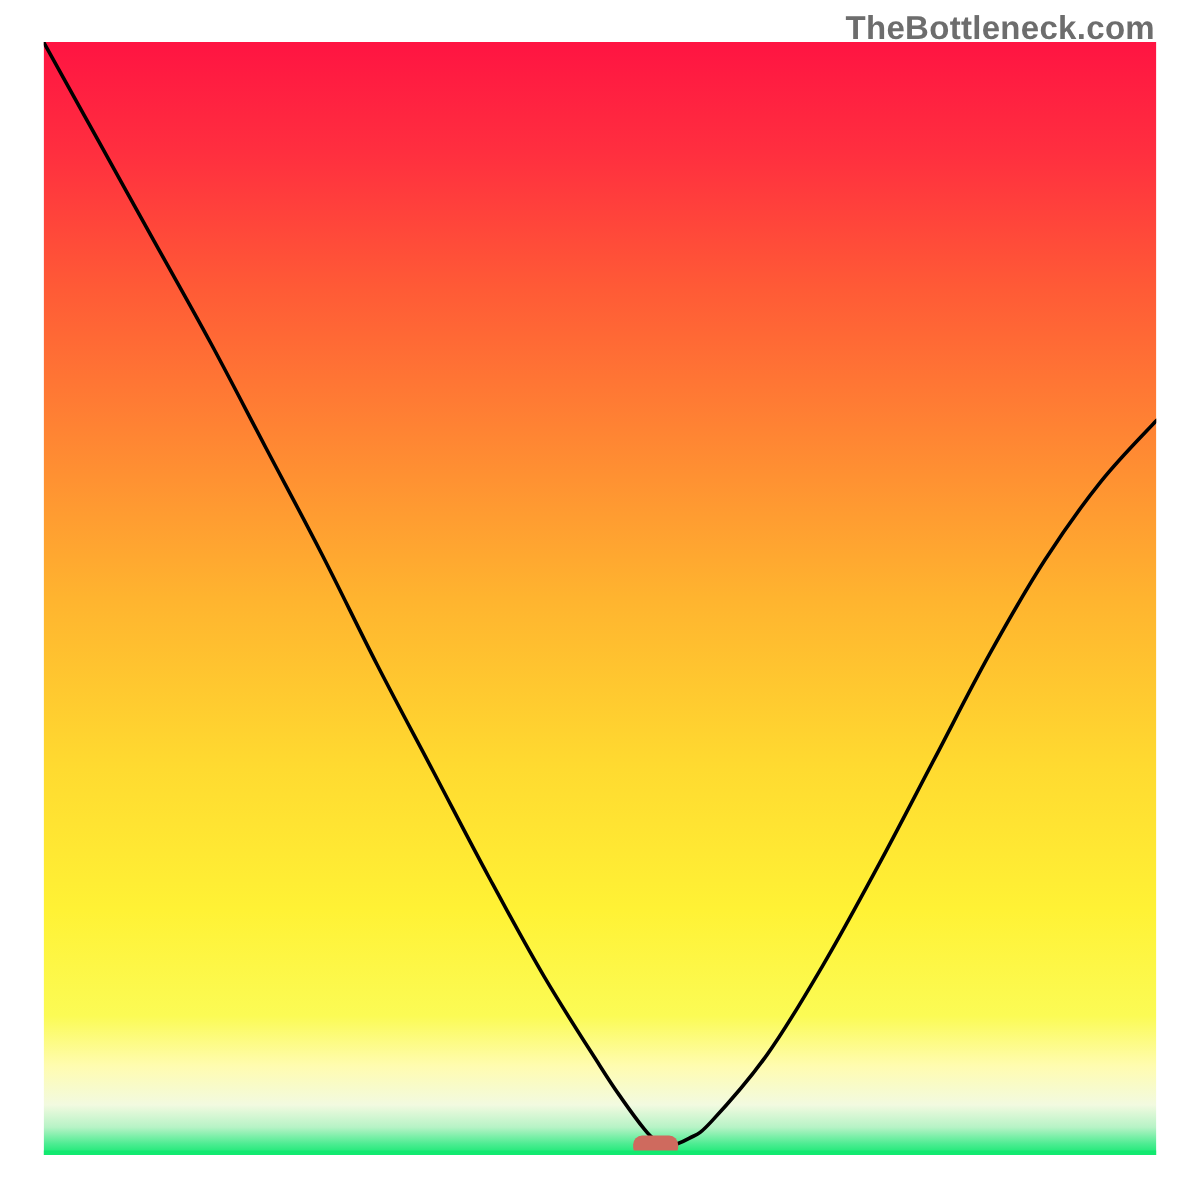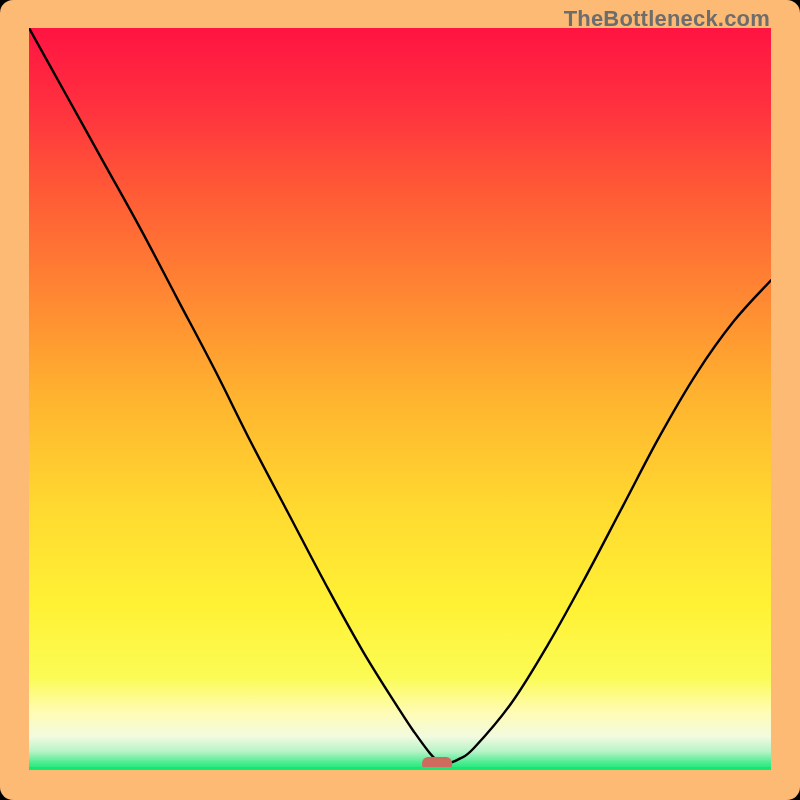--- a/index.html
+++ b/index.html
@@ -9,22 +9,21 @@
     height: 800px;
     background: #000;
     overflow: hidden;
   }
   .frame {
     position: absolute;
     left: 0;
     top: 0;
     width: 800px;
     height: 800px;
-    background: #fdba74;
-    border-radius: 13px;
+    background: #ffffff;
   }
   .plot {
     position: absolute;
     left: 29px;
     top: 28px;
     width: 742px;
     height: 742px;
     overflow: hidden;
   }
   .watermark {

